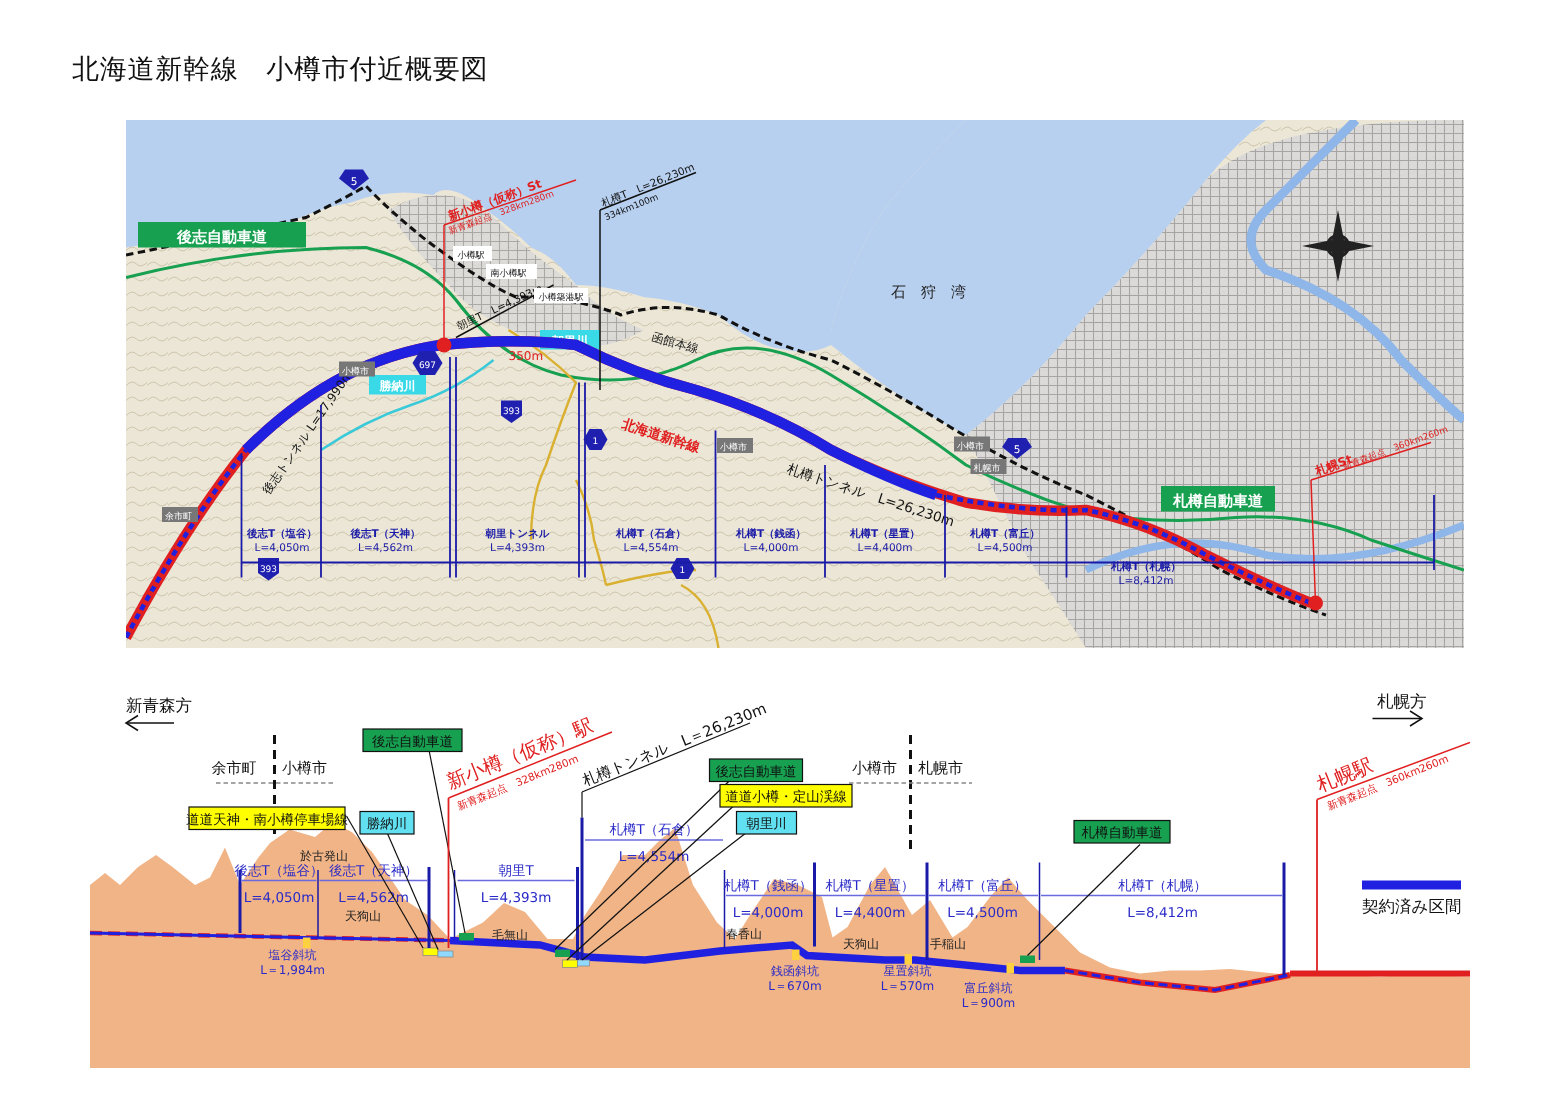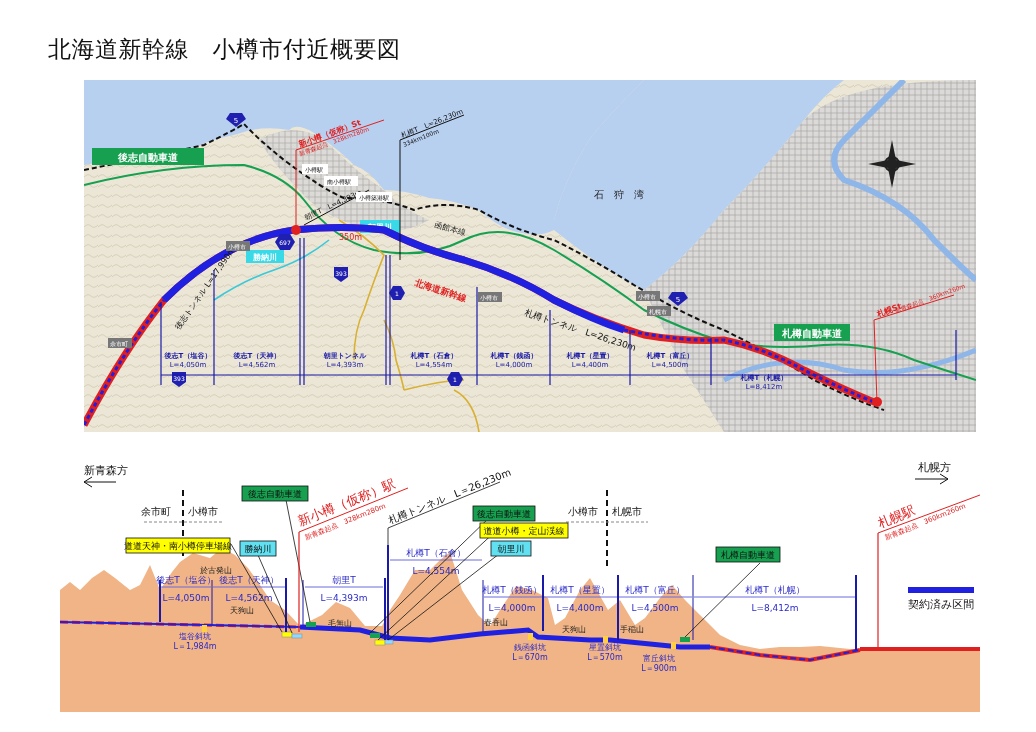--- a/index.html
+++ b/index.html
@@ -1,17 +1,17 @@
 <!DOCTYPE html>
 <html><head>
 <meta charset="utf-8">
 <style>
   html,body{margin:0;padding:0;background:#fff;}
   body{width:1036px;height:732px;position:relative;overflow:hidden;font-family:"DejaVu Sans",sans-serif;}
-  .title{position:absolute;left:48px;top:34px;font-size:23px;color:#111;letter-spacing:0.5px;}
+  .title{position:absolute;left:48px;top:34px;font-size:18px;color:#111;letter-spacing:0.5px;}
   .map{position:absolute;left:84px;top:80px;width:892px;height:352px;}
   .profile{position:absolute;left:60px;top:450px;width:920px;height:262px;}
   svg text{font-family:"DejaVu Sans",sans-serif;}
 </style>
 </head>
 <body>
 
 <div class="title">北海道新幹線　小樽市付近概要図</div>
 
 <svg class="map" viewBox="0 0 892 352" width="892" height="352">

